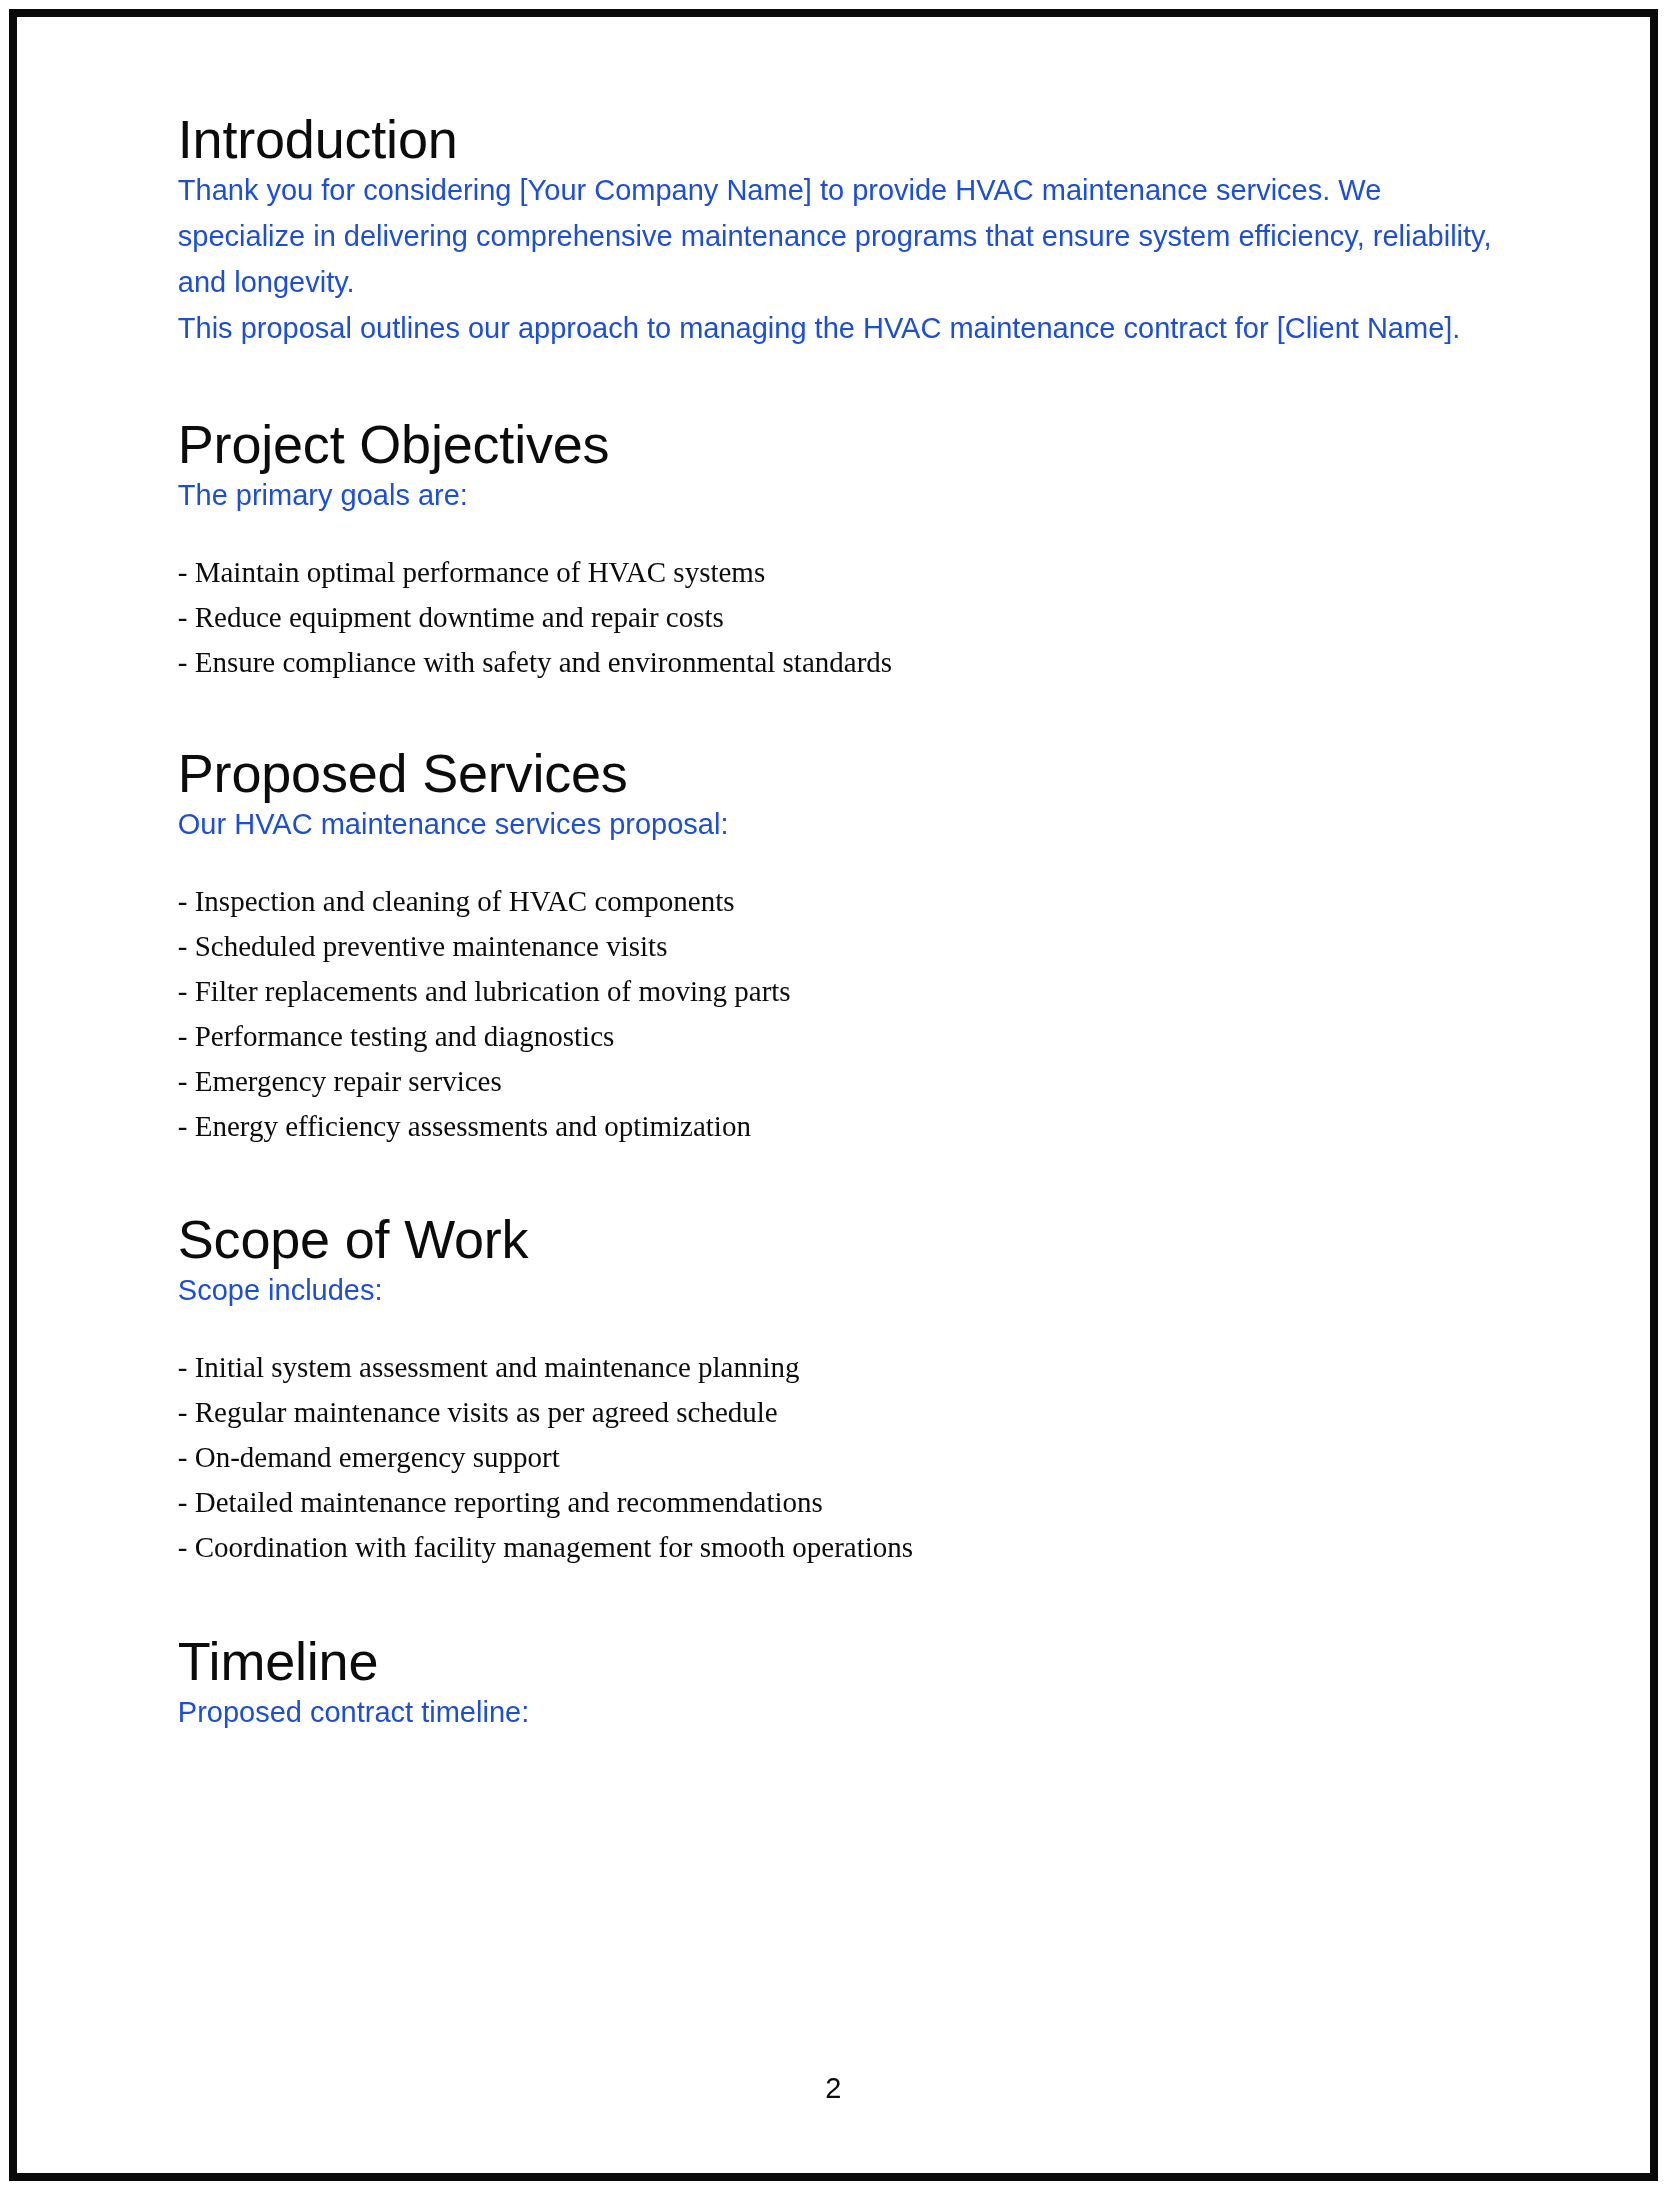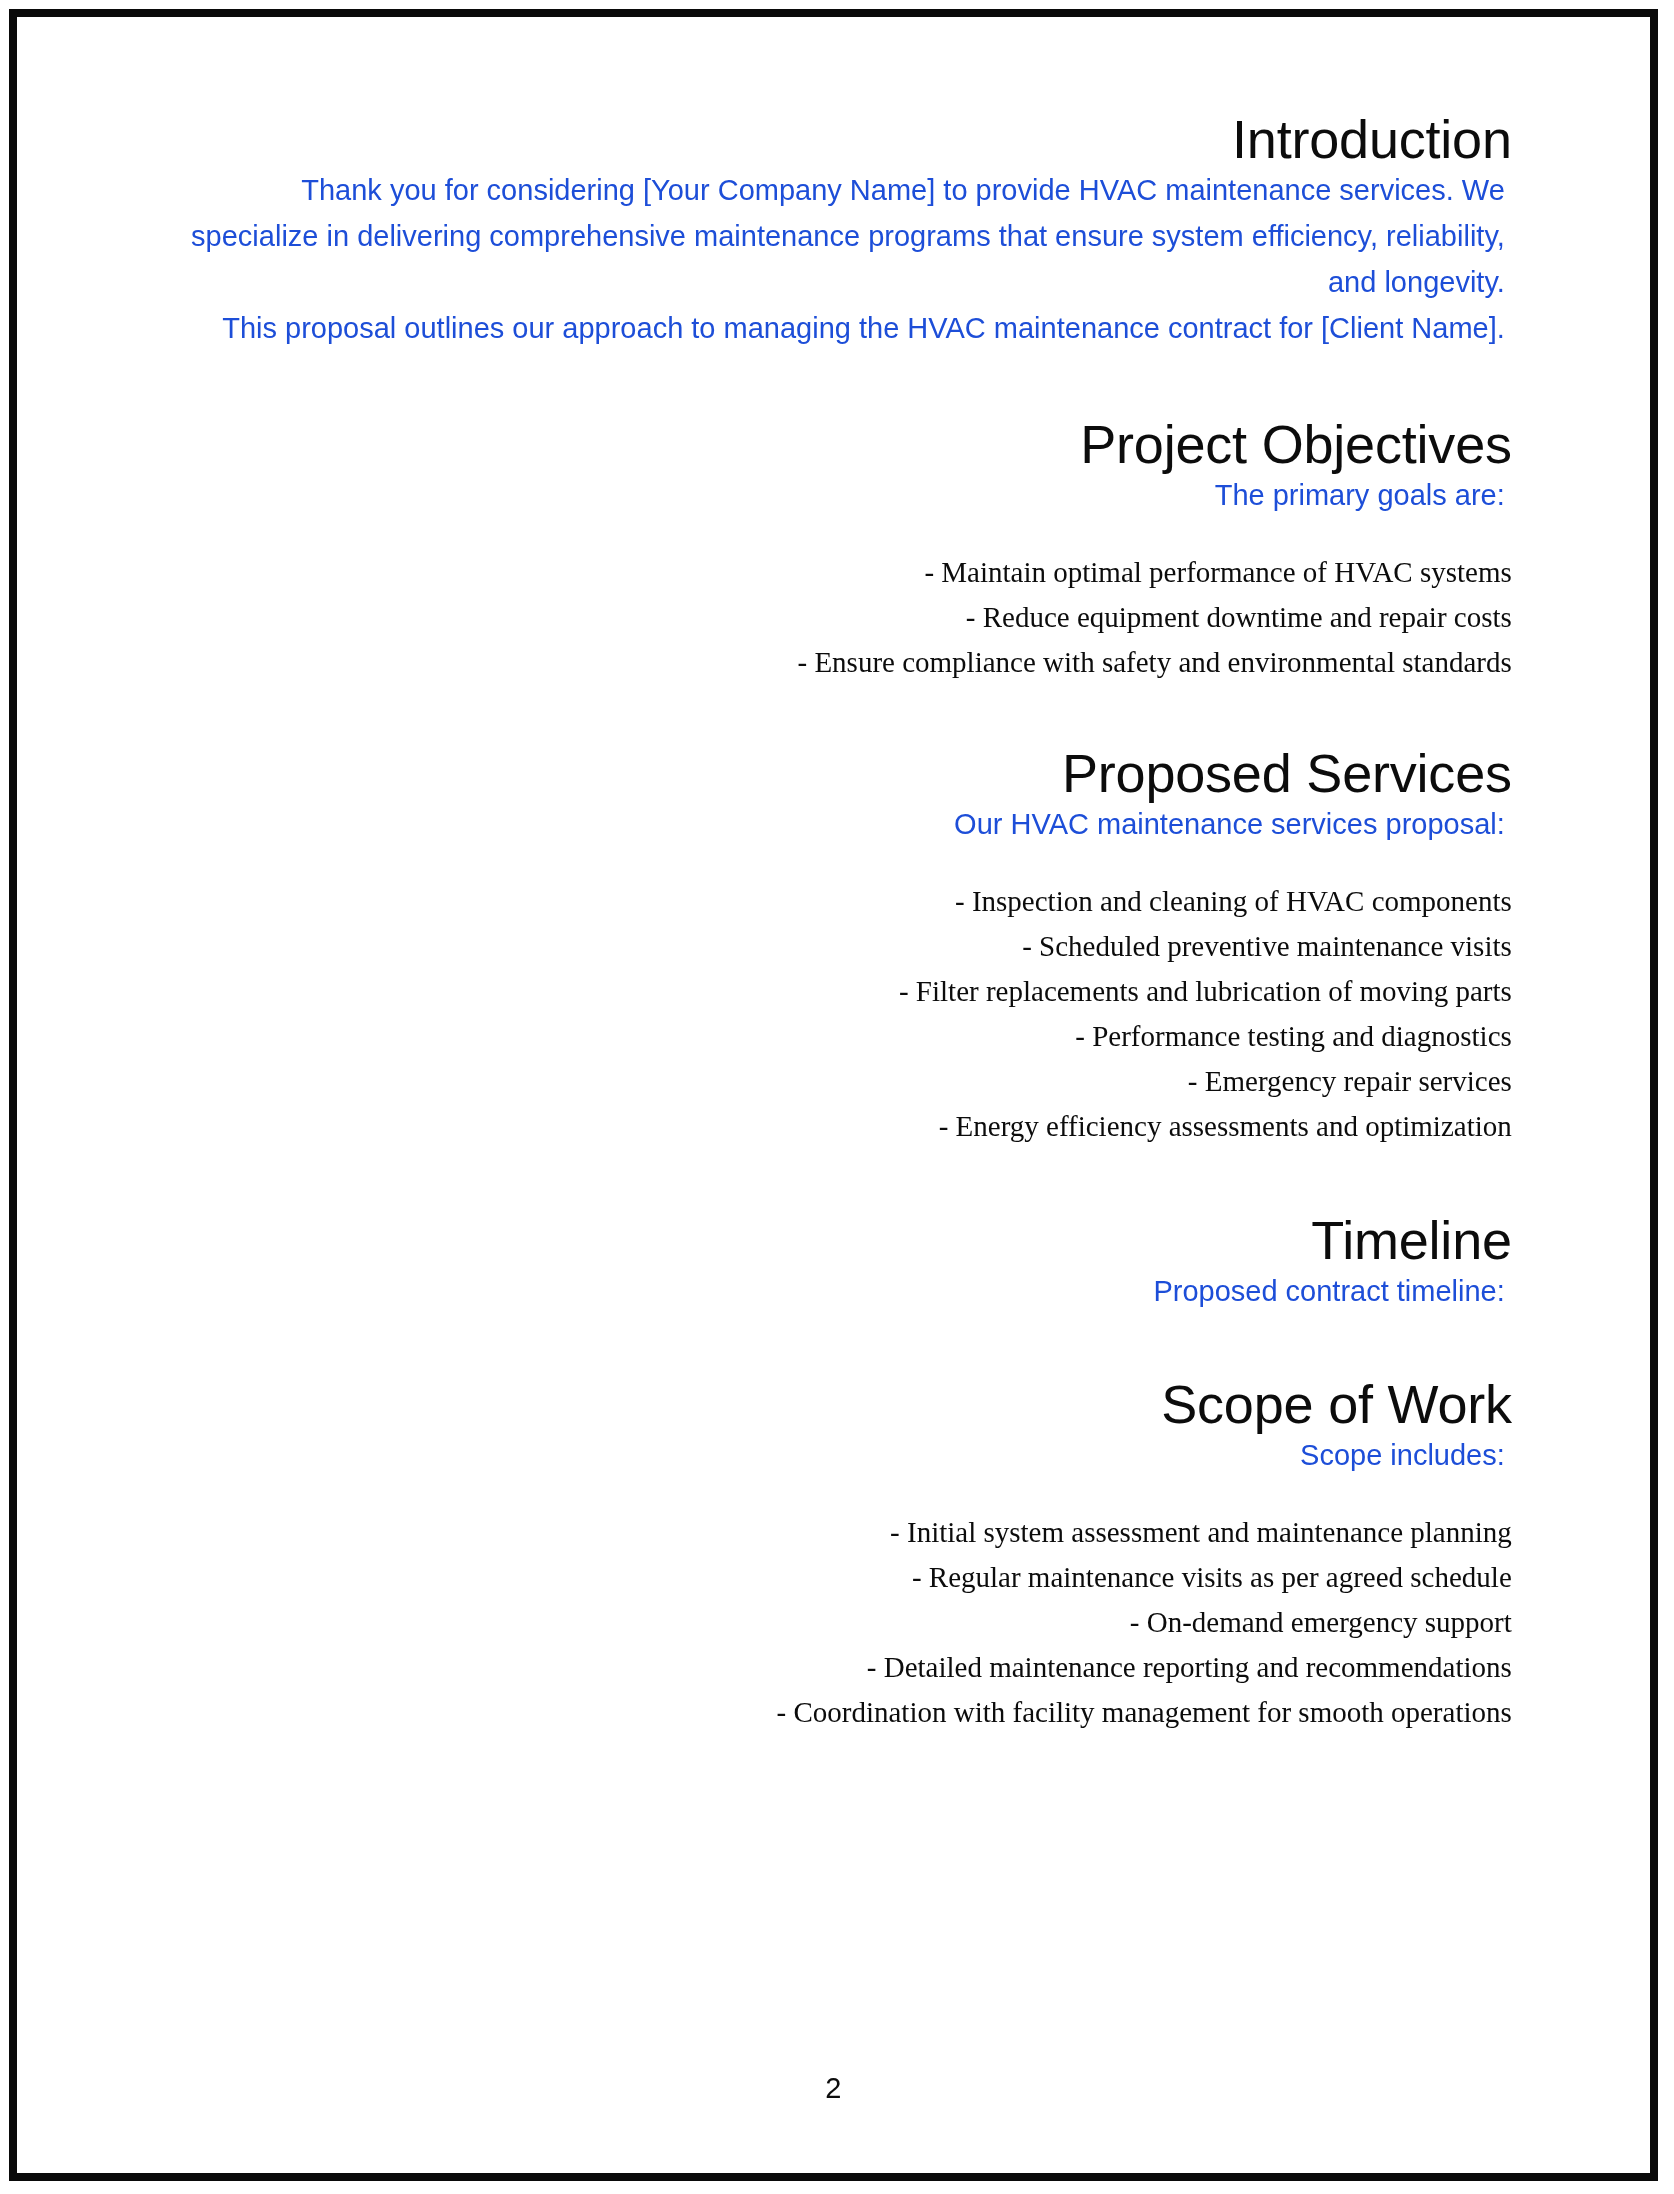--- a/index.html
+++ b/index.html
@@ -51,21 +51,20 @@
     line-height: 1.02;
     letter-spacing: -0.2px;
     color: #0c0c0c;
     margin: 0;
     padding: 0;
   }
 
   .sec {
     margin: 0;
     padding: 0;
-    text-align: right;
   }
 
   
   .sec-intro        { margin-top: 0px; }
   .sec-objectives   { margin-top: 66px; }
   .sec-services     { margin-top: 61px; }
   .sec-scope        { margin-top: 63px; }
   .sec-timeline     { margin-top: 64px; }
 
   p.body-text {
@@ -144,36 +143,36 @@
         <ul class="bullet-list">
           <li>- Inspection and cleaning of HVAC components</li>
           <li>- Scheduled preventive maintenance visits</li>
           <li>- Filter replacements and lubrication of moving parts</li>
           <li>- Performance testing and diagnostics</li>
           <li>- Emergency repair services</li>
           <li>- Energy efficiency assessments and optimization</li>
         </ul>
       </section>
 
-      <section class="sec sec-timeline">
-        <h1 class="section-heading">Timeline</h1>
-        <p class="body-text lead">Proposed contract timeline:</p>
-      </section>
-
       <section class="sec sec-scope">
         <h1 class="section-heading">Scope of Work</h1>
         <p class="body-text lead">Scope includes:</p>
         <ul class="bullet-list">
           <li>- Initial system assessment and maintenance planning</li>
           <li>- Regular maintenance visits as per agreed schedule</li>
           <li>- On-demand emergency support</li>
           <li>- Detailed maintenance reporting and recommendations</li>
           <li>- Coordination with facility management for smooth operations</li>
         </ul>
       </section>
 
+      <section class="sec sec-timeline">
+        <h1 class="section-heading">Timeline</h1>
+        <p class="body-text lead">Proposed contract timeline:</p>
+      </section>
+
     </div>
 
     <div class="page-number">2</div>
 
   </div>
 </div>
 
 
 </body></html>

